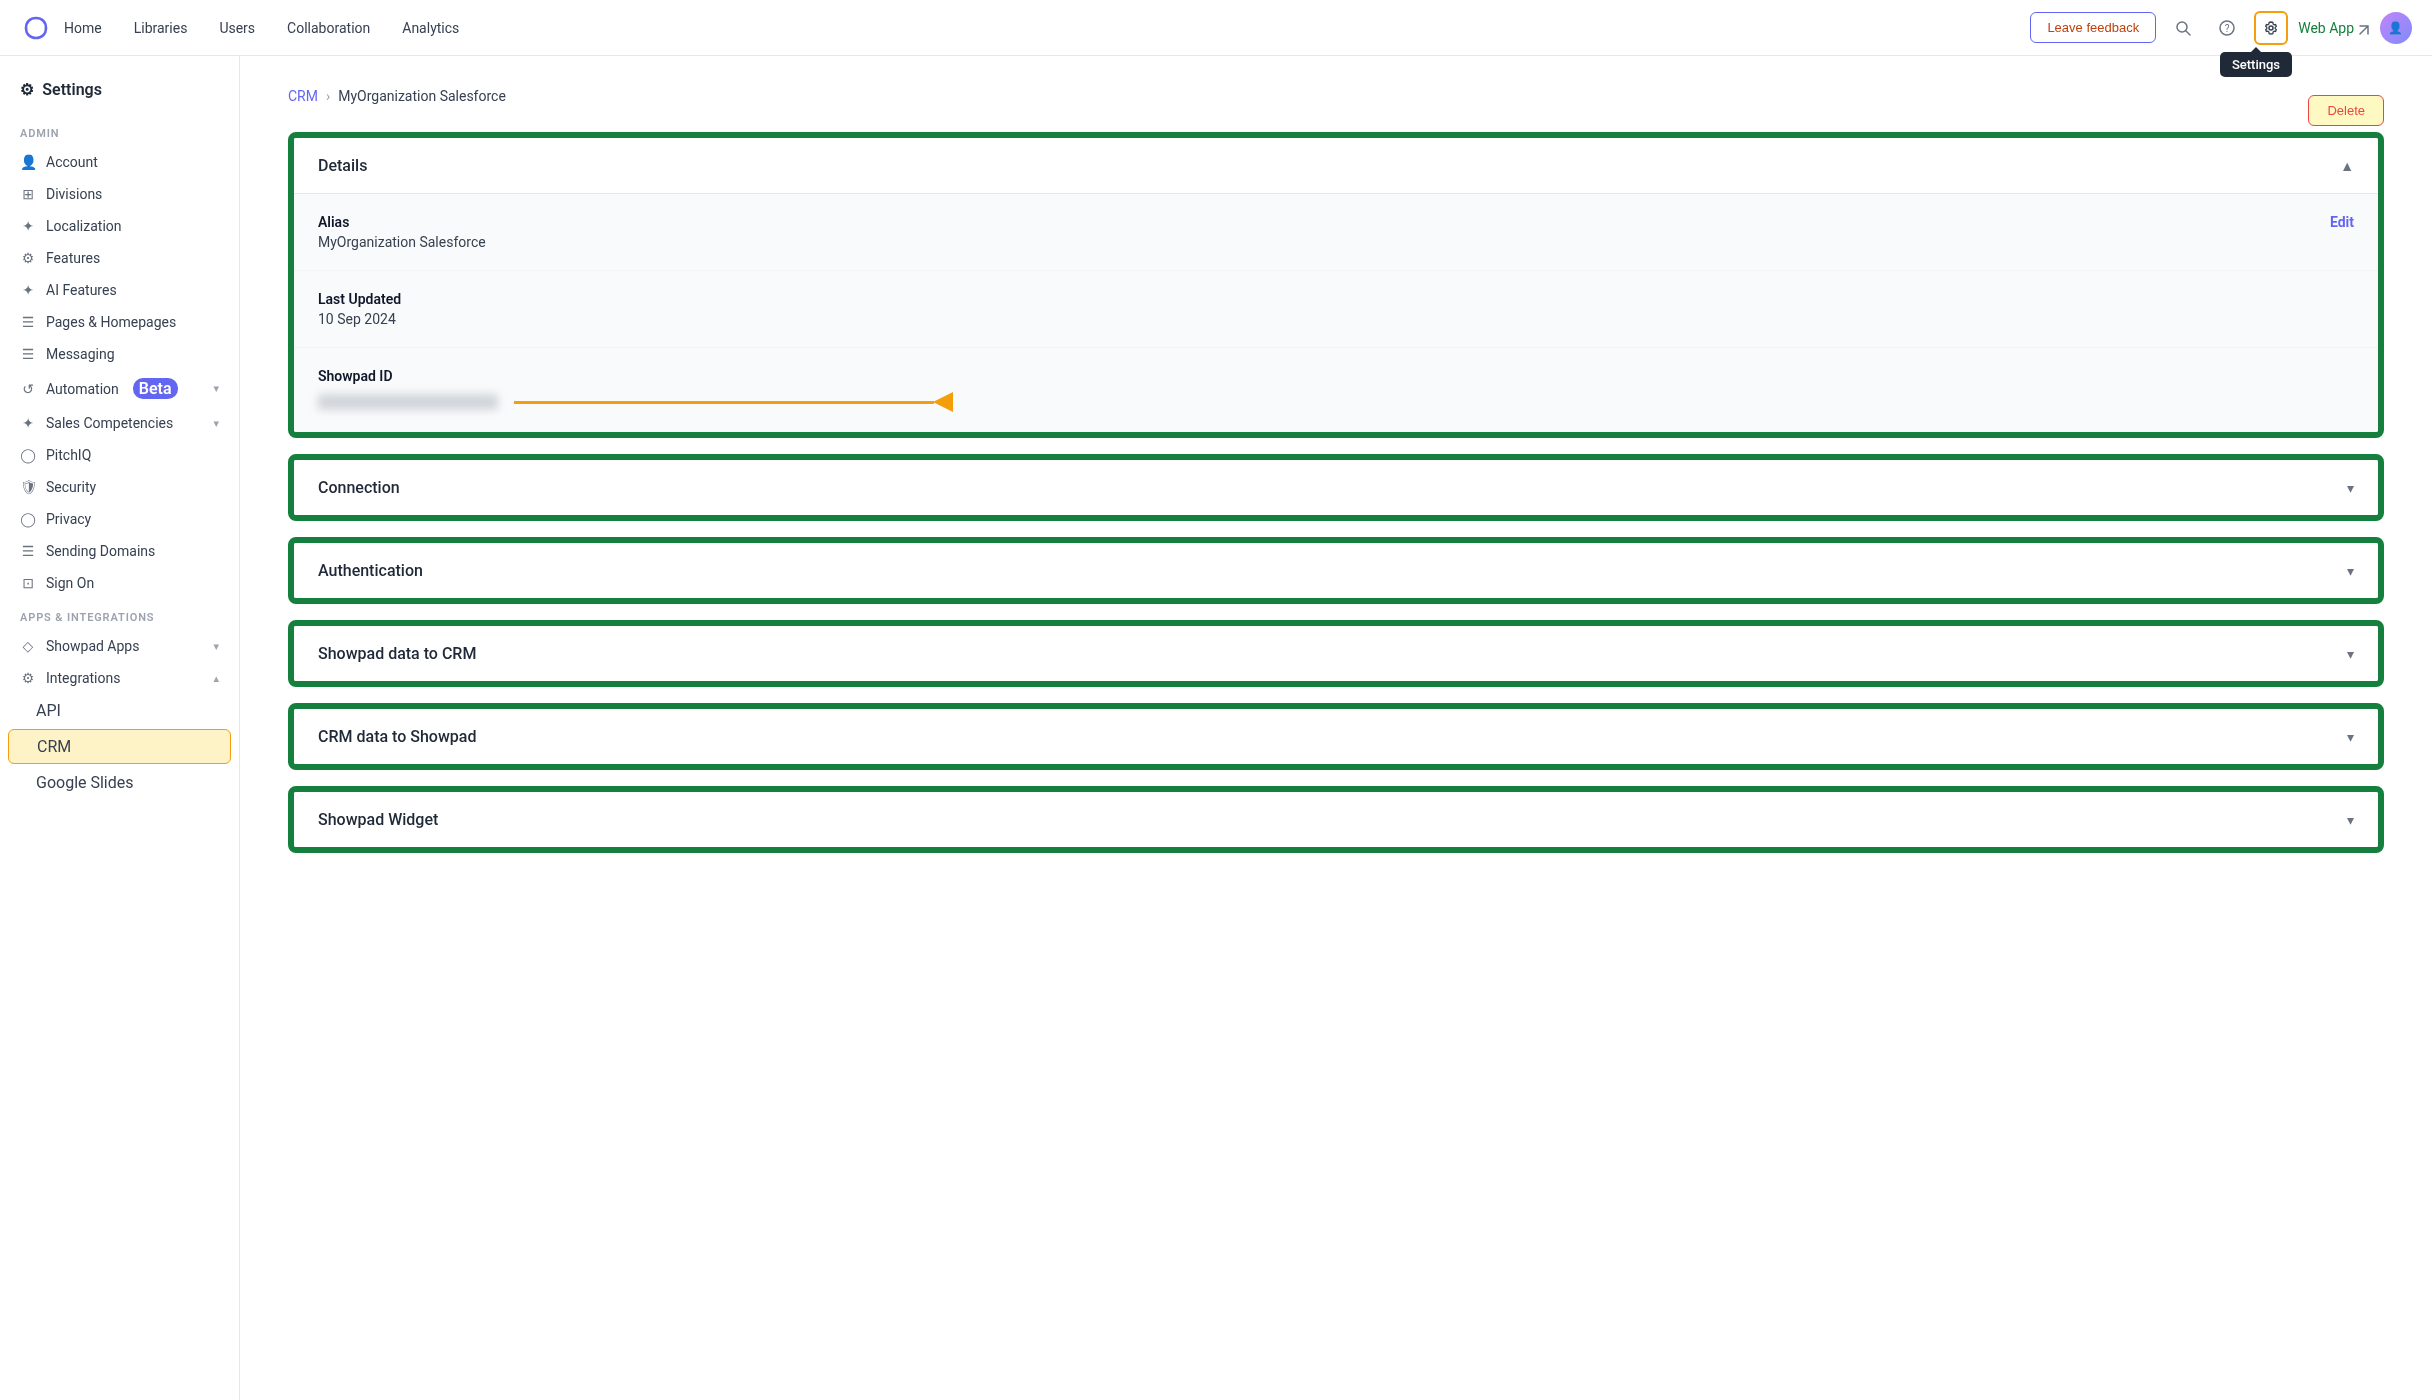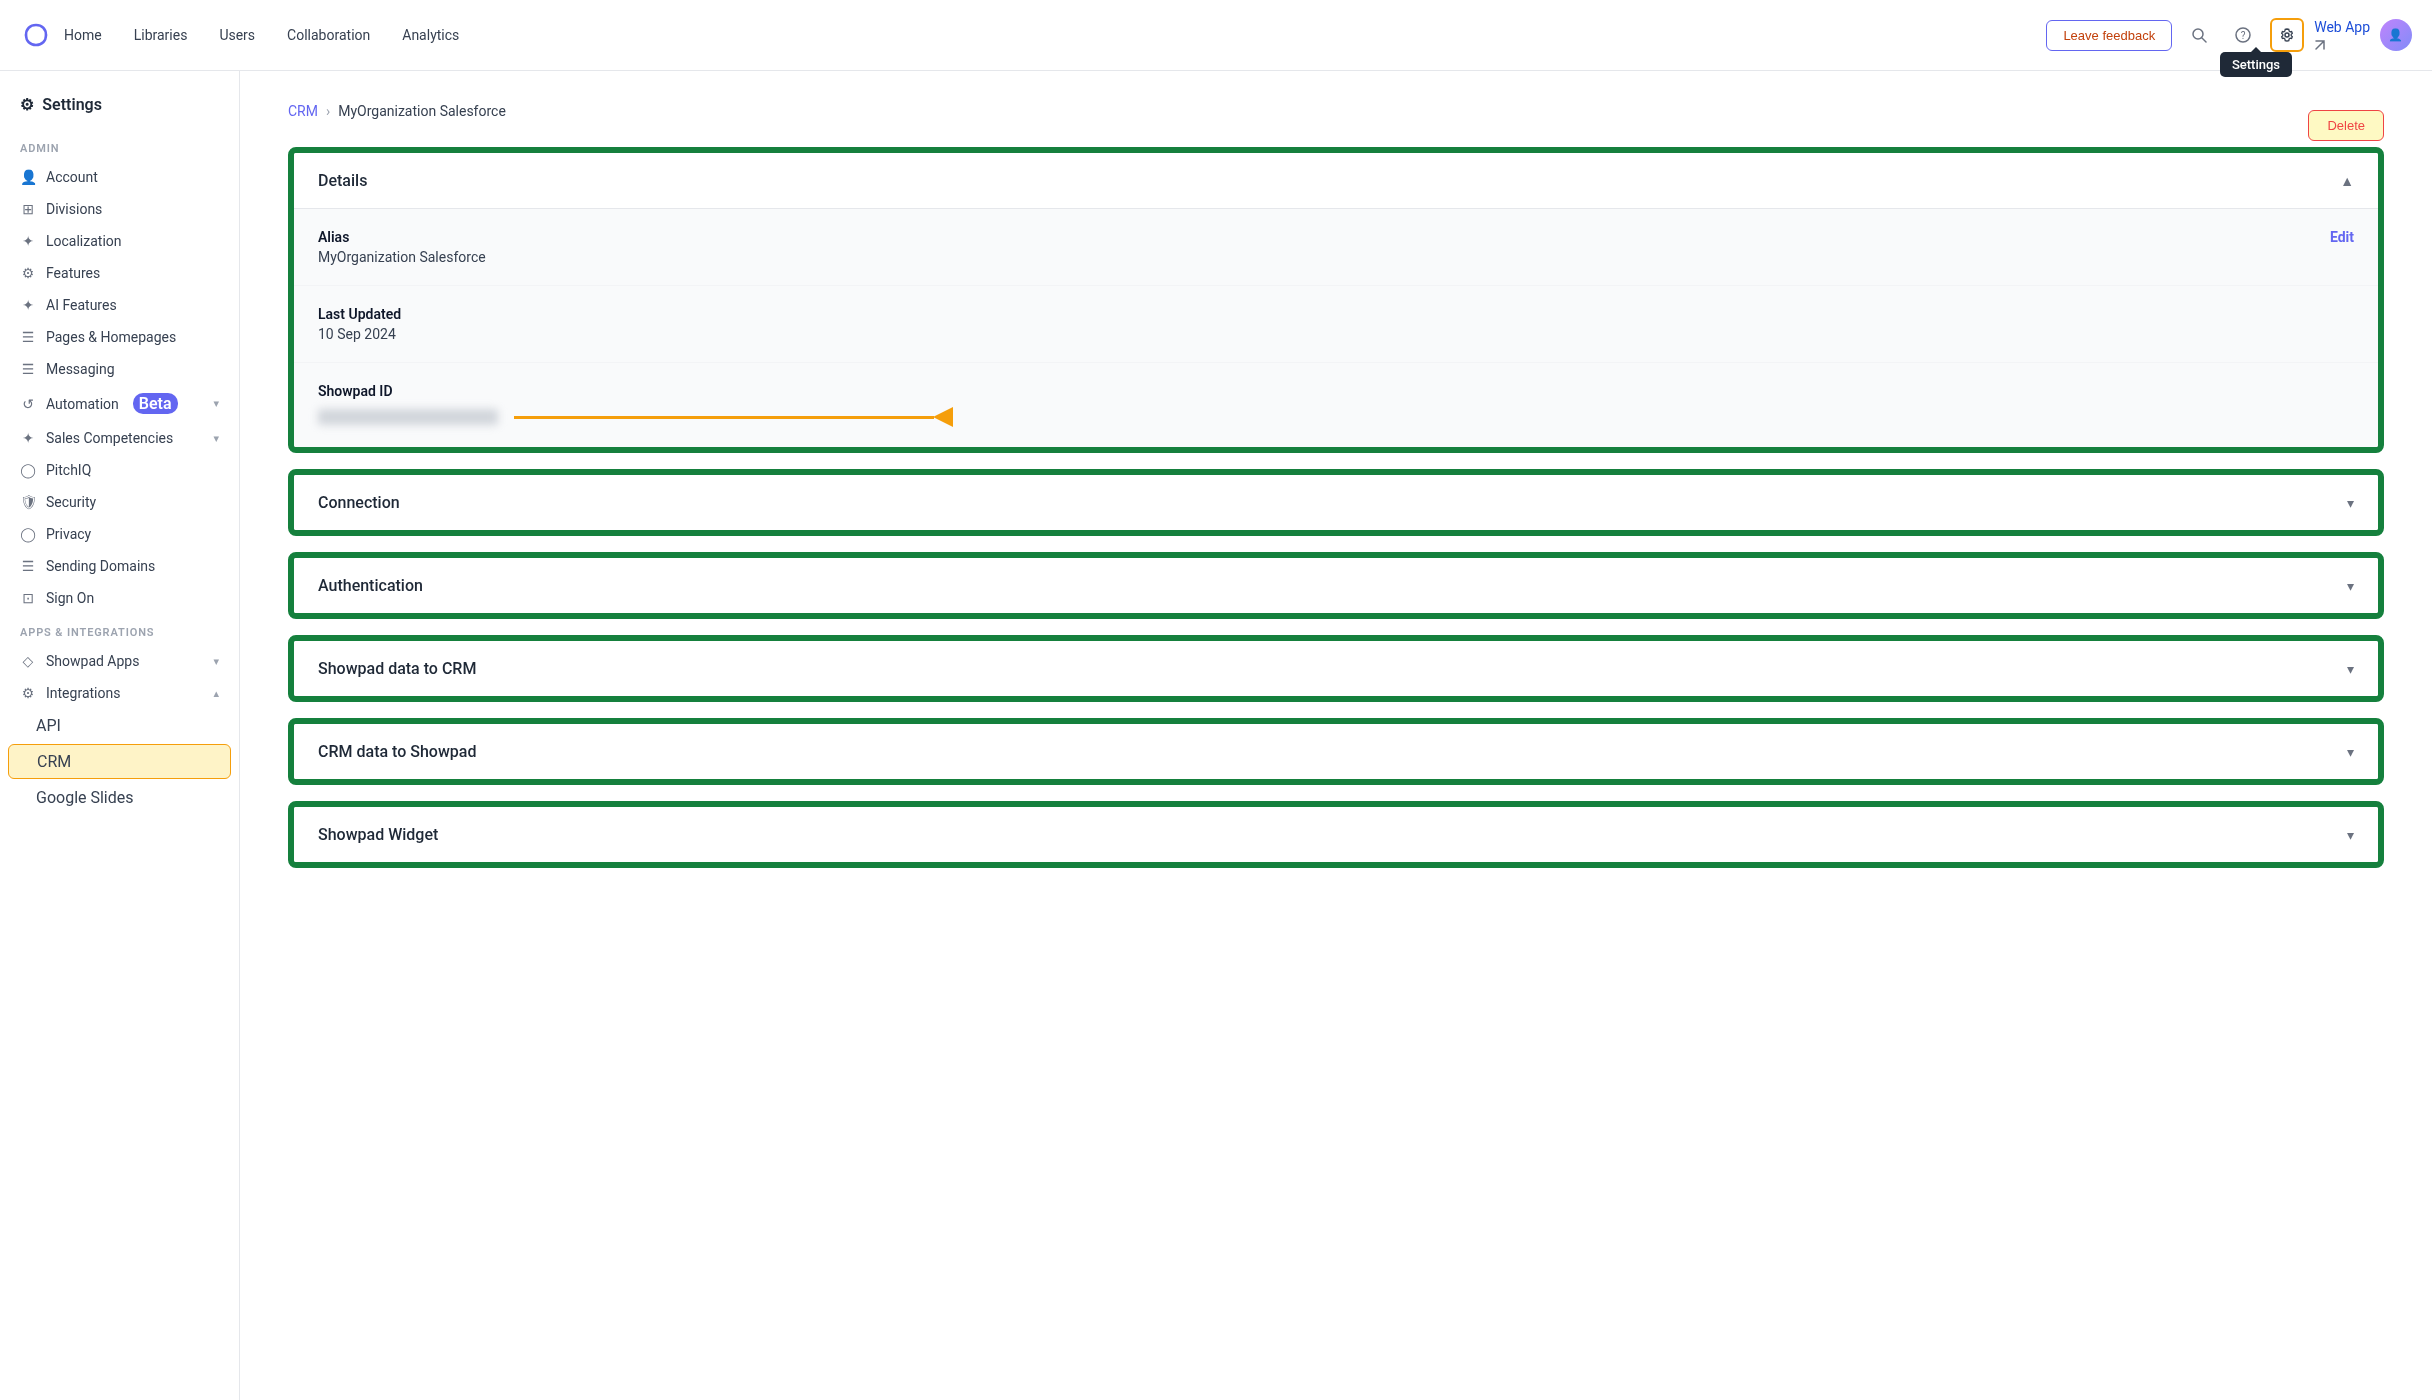--- a/index.html
+++ b/index.html
@@ -1,20 +1,20 @@
 <!DOCTYPE html>
 <html><head>
   <meta charset="utf-8">
   <style>
     * { box-sizing: border-box; margin: 0; padding: 0; }
     body { font-family: -apple-system, BlinkMacSystemFont, 'Segoe UI', Roboto, sans-serif; font-size: 14px; color: #1a1a2e; background: #fff; }
 
     
     .topnav {
-      display: flex; align-items: center; height: 71px; padding: 12px 20px;
+      display: flex; align-items: center; height: 56px; padding: 12px 20px;
       border-bottom: 1px solid #e5e7eb; background: #fff; position: relative; z-index: 100;
     }
     .topnav-links { display: flex; gap: 8px; flex: 1; }
     .topnav-link {
       padding: 6px 12px; font-size: 14px; color: #374151; cursor: pointer;
       border-radius: 6px; font-weight: 400;
     }
     .topnav-right { display: flex; align-items: center; gap: 10px; margin-left: auto; }
     .feedback-btn {
       padding: 7px 16px; border: 1.5px solid #6366f1; border-radius: 6px;
@@ -30,21 +30,21 @@
     .settings-tooltip {
       position: absolute; top: 52px; right: 140px; background: #1f2937; color: #fff;
       padding: 5px 12px; border-radius: 5px; font-size: 13px; font-weight: 500; z-index: 200;
       white-space: nowrap;
     }
     .settings-tooltip::before {
       content: ''; position: absolute; top: -5px; left: 50%; transform: translateX(-50%);
       border-left: 5px solid transparent; border-right: 5px solid transparent;
       border-bottom: 5px solid #1f2937;
     }
-    .webapp-link { display: flex; align-items: flex-start; gap: 4px; font-size: 14px; color: #1d4ed8; cursor: pointer; flex-direction: column; }
+    .webapp-link { display: flex; align-items: flex-end; gap: 4px; font-size: 14px; color: #15803d; cursor: pointer; }
     .avatar { width: 32px; height: 32px; border-radius: 50%; background: #d1d5db; overflow: hidden; }
     .avatar-img {
       width: 100%; height: 100%; background: linear-gradient(135deg, #c084fc, #818cf8);
       display: flex; align-items: center; justify-content: center; font-size: 12px; color: #fff;
     }
 
     
     .layout { display: flex; height: calc(100vh - 56px); }
 
     

